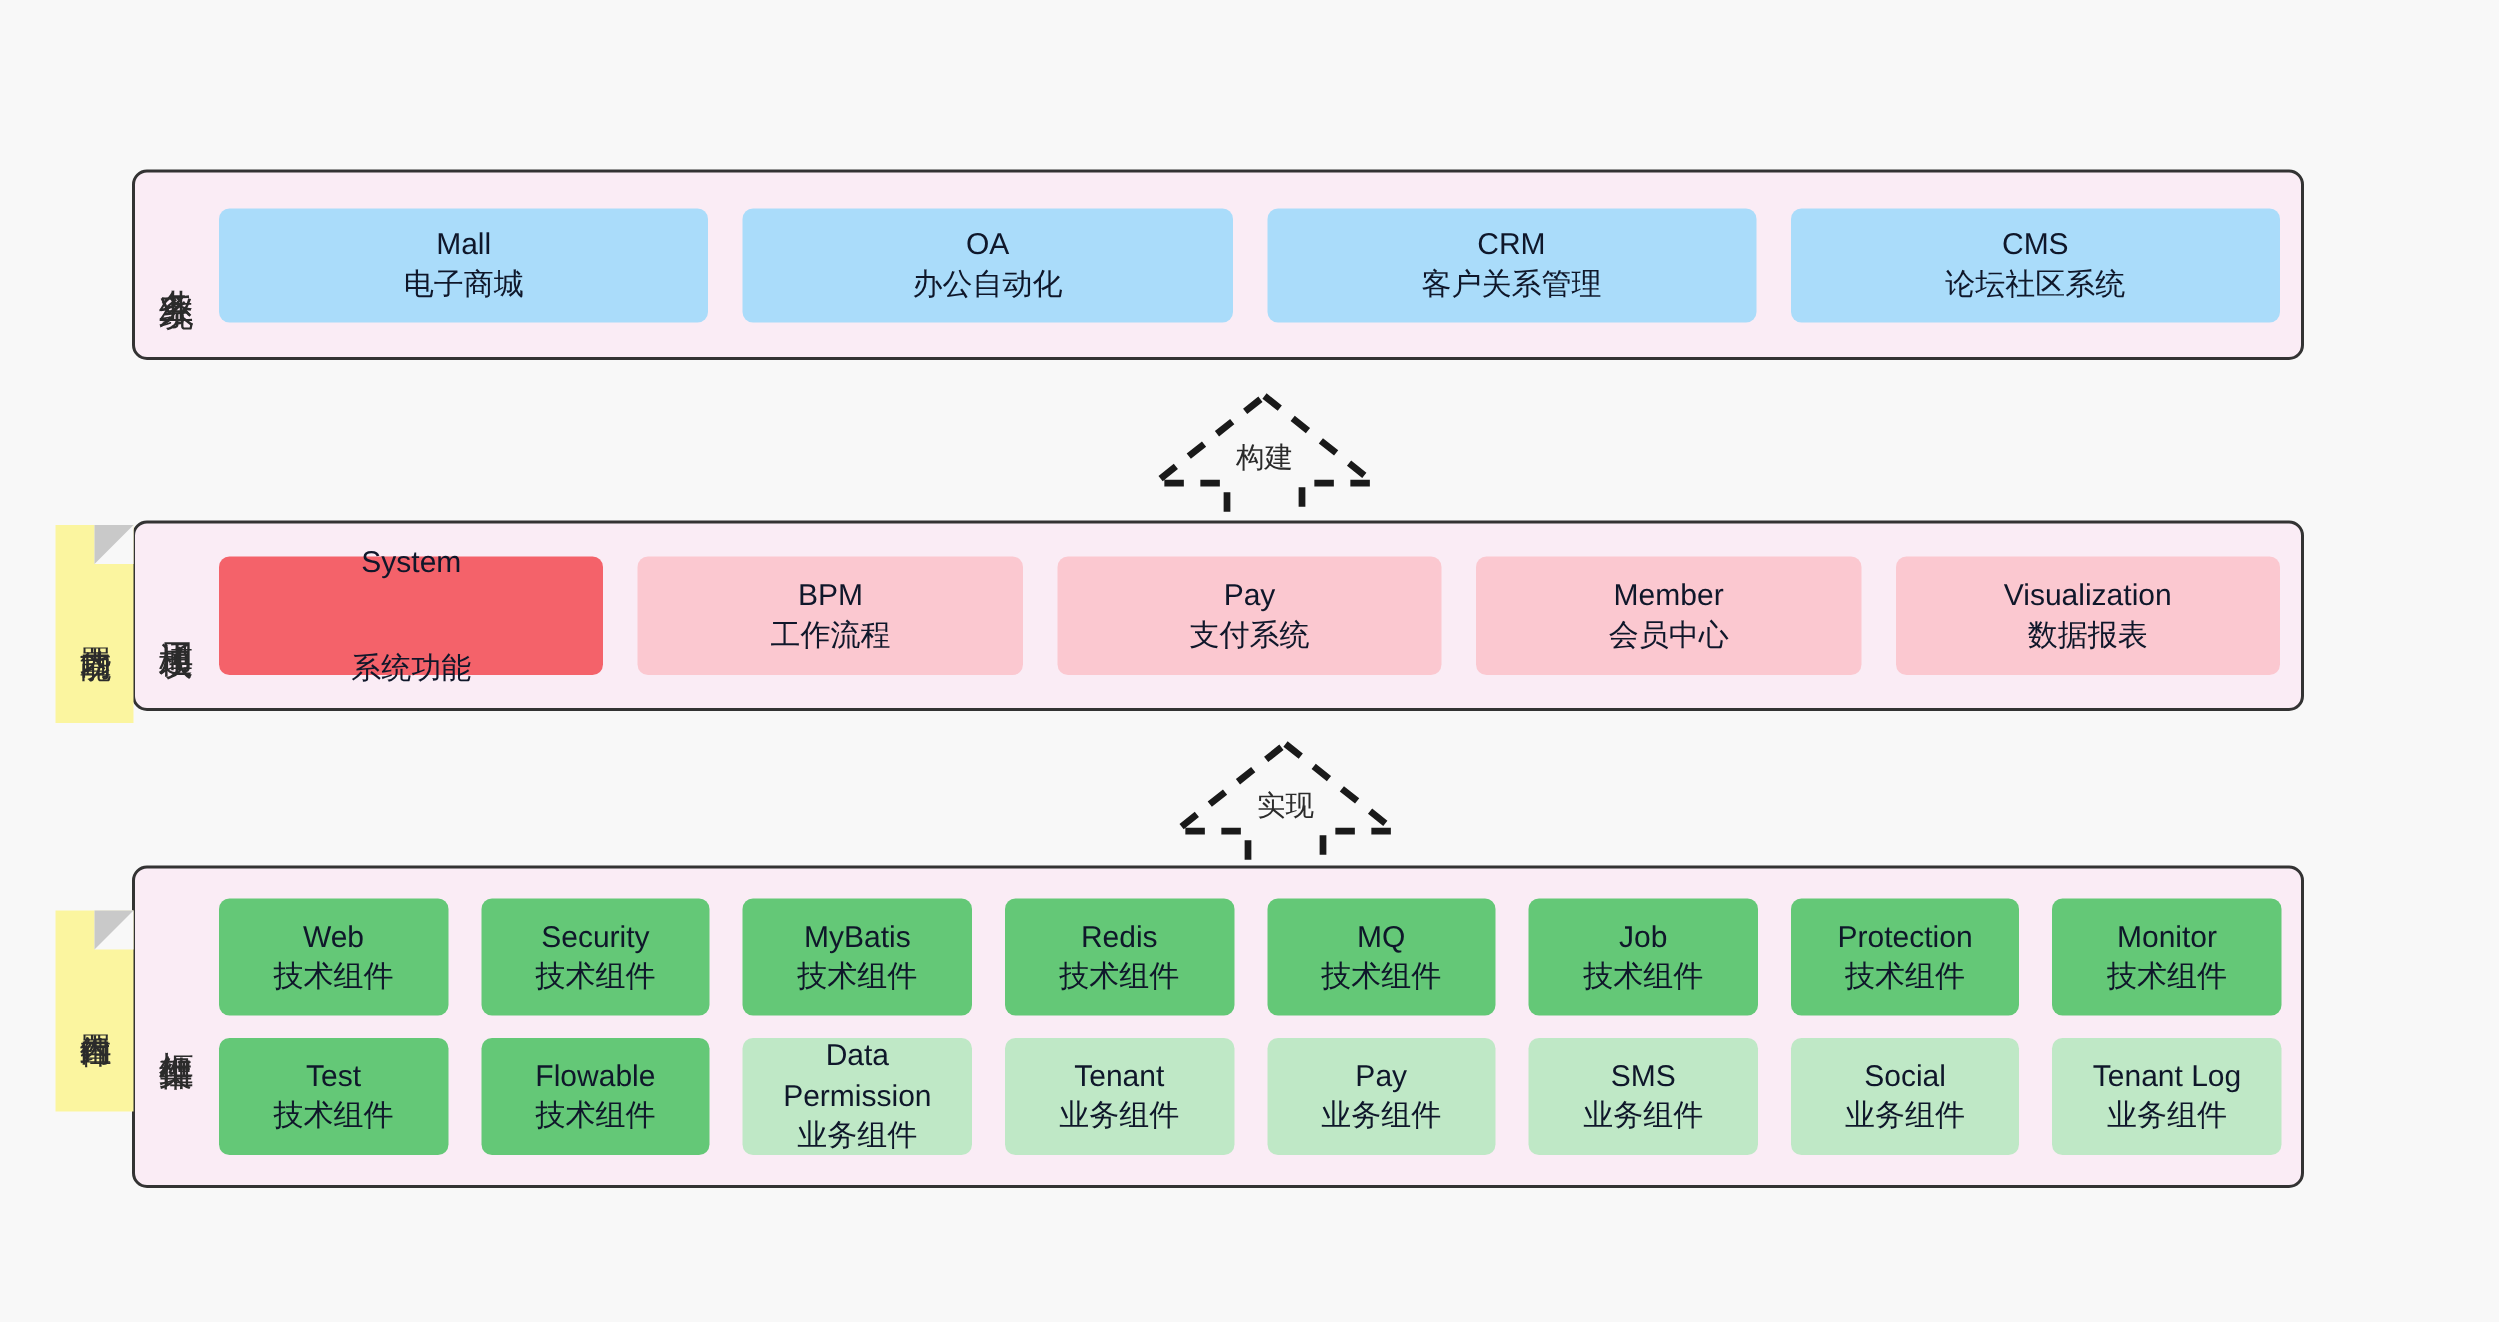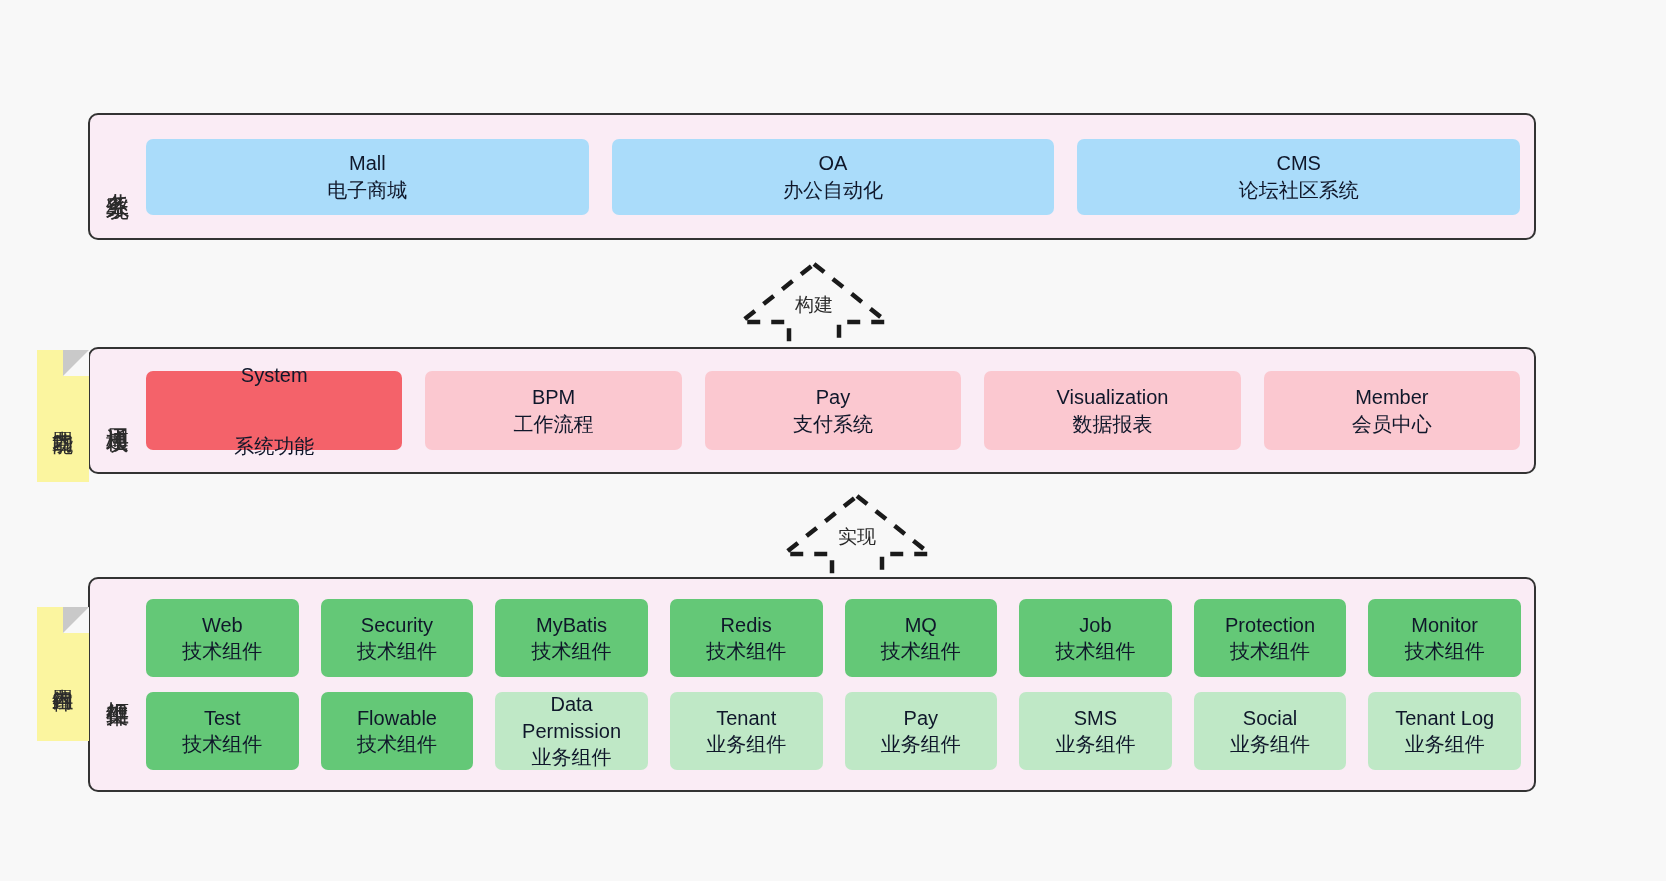--- a/index.html
+++ b/index.html
@@ -166,41 +166,45 @@
     position: absolute;
     left: 0;
     top: 34px;
     width: 190px;
     text-align: center;
     font-size: 19px;
     color: #2b2b2b;
     user-select: none;
     pointer-events: none;
   }
-  #arrow-build   { left: 719px; top: 258px; }
+  #arrow-build   { left: 748px; top: 258px; }
   #arrow-impl    { left: 762px; top: 490px; }
 </style>
 </head>
 <body>
 
 <div class="canvas">
 
   <div class="layer" id="layer-business">
     <div class="layer-title">业务系统</div>
     <div class="layer-body">
       <div class="row">
         <div class="card blue">
           <span class="ln">Mall</span>
           <span class="ln">电子商城</span>
         </div>
         <div class="card blue">
           <span class="ln">OA</span>
           <span class="ln">办公自动化</span>
         </div>
         <div class="card blue">
+          <span class="ln">CRM</span>
+          <span class="ln">客户关系管理</span>
+        </div>
+        <div class="card blue">
           <span class="ln">CMS</span>
           <span class="ln">论坛社区系统</span>
         </div>
       </div>
     </div>
   </div>
 
   <div class="arrow" id="arrow-build">
     <svg width="190" height="104" viewBox="0 0 190 104">
       <path d="M 95 6 L 168 64 L 120 64 L 120 98 L 70 98 L 70 64 L 22 64 Z" fill="none" stroke="#1a1a1a" stroke-width="4.5" stroke-dasharray="13 11" stroke-linejoin="miter"></path>
@@ -218,26 +222,26 @@
         </div>
         <div class="card pink">
           <span class="ln">BPM</span>
           <span class="ln">工作流程</span>
         </div>
         <div class="card pink">
           <span class="ln">Pay</span>
           <span class="ln">支付系统</span>
         </div>
         <div class="card pink">
+          <span class="ln">Member</span>
+          <span class="ln">会员中心</span>
+        </div>
+        <div class="card pink">
           <span class="ln">Visualization</span>
           <span class="ln">数据报表</span>
-        </div>
-        <div class="card pink">
-          <span class="ln">Member</span>
-          <span class="ln">会员中心</span>
         </div>
       </div>
     </div>
   </div>
 
   <div class="arrow" id="arrow-impl">
     <svg width="190" height="104" viewBox="0 0 190 104">
       <path d="M 95 6 L 168 64 L 120 64 L 120 98 L 70 98 L 70 64 L 22 64 Z" fill="none" stroke="#1a1a1a" stroke-width="4.5" stroke-dasharray="13 11" stroke-linejoin="miter"></path>
     </svg>
     <div class="arrow-label">实现</div>

